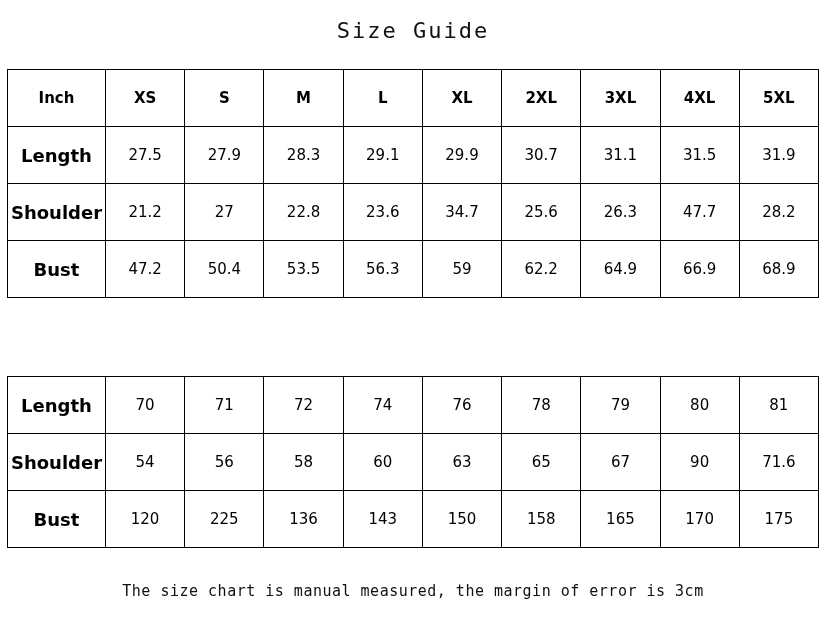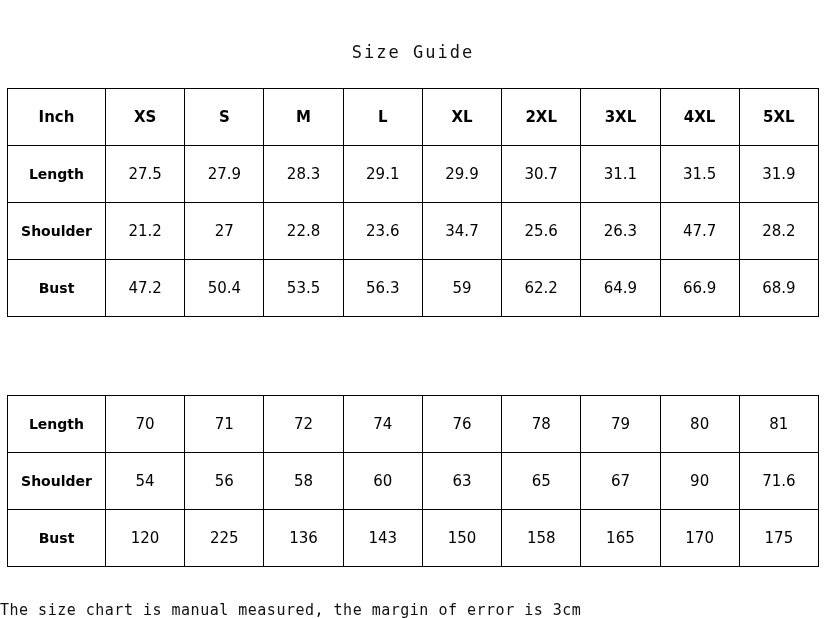--- a/index.html
+++ b/index.html
@@ -16,26 +16,25 @@
   }
   .page {
     position: relative;
     width: 826px;
     height: 618px;
     box-sizing: border-box;
   }
   .title {
     text-align: center;
     font-family: "DejaVu Sans Mono", monospace;
-    font-size: 17px;
+    font-size: 22px;
     letter-spacing: 2px;
     color: #111111;
     padding-top: 18px;
     padding-bottom: 14px;
-    margin-top: 24px;
   }
   table.size-table {
     width: 812px;
     margin: 12px auto;
     border-collapse: collapse;
     table-layout: fixed;
   }
   table.size-table td,
   table.size-table th {
     border: 1px solid #000000;
@@ -45,32 +44,32 @@
     font-size: 15px;
     font-family: "DejaVu Sans", sans-serif;
     color: #000000;
     padding: 0;
   }
   table.size-table th {
     font-weight: bold;
   }
   table.size-table td.rowhead {
     font-weight: bold;
-    font-size: 14px;
+    font-size: 18px;
   }
   table.size-table th.unit-head {
     font-weight: bold;
     font-size: 15px;
   }
   table.size-table col.first-col { width: 98px; }
   .spacer {
     height: 54px;
   }
   .footnote {
-    text-align: left;
+    text-align: center;
     font-family: "DejaVu Sans Mono", monospace;
     font-size: 15px;
     color: #111111;
     padding-top: 22px;
     letter-spacing: 0.5px;
   }
 </style>
 </head>
 <body>
 

